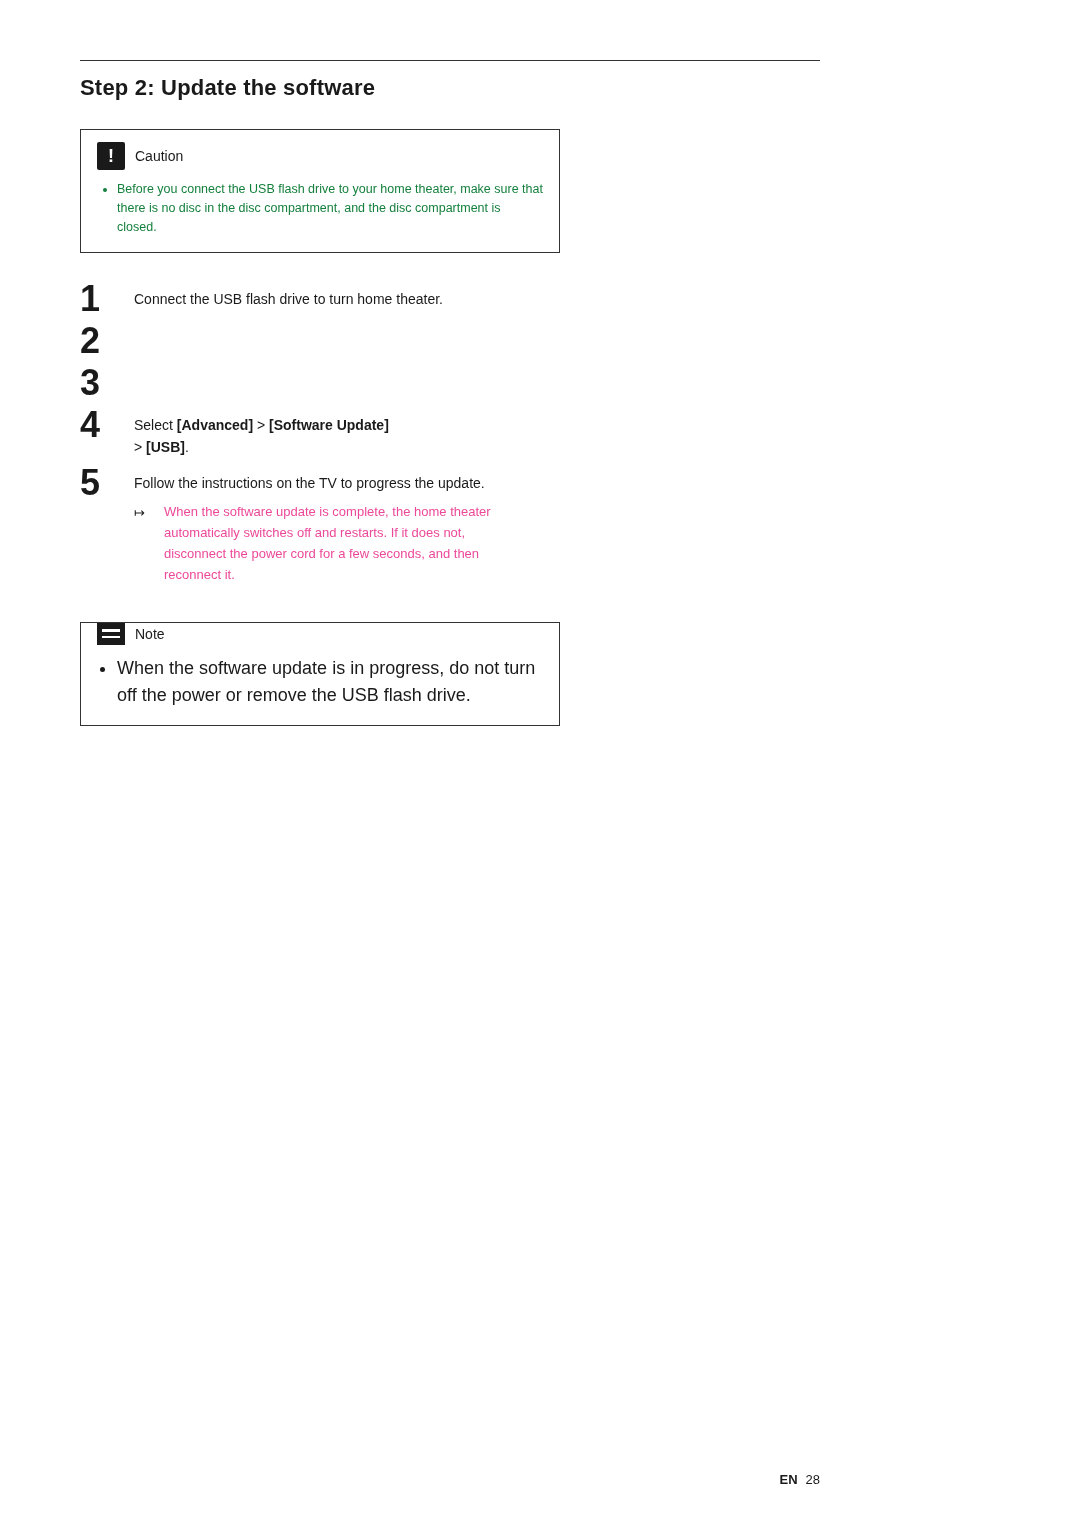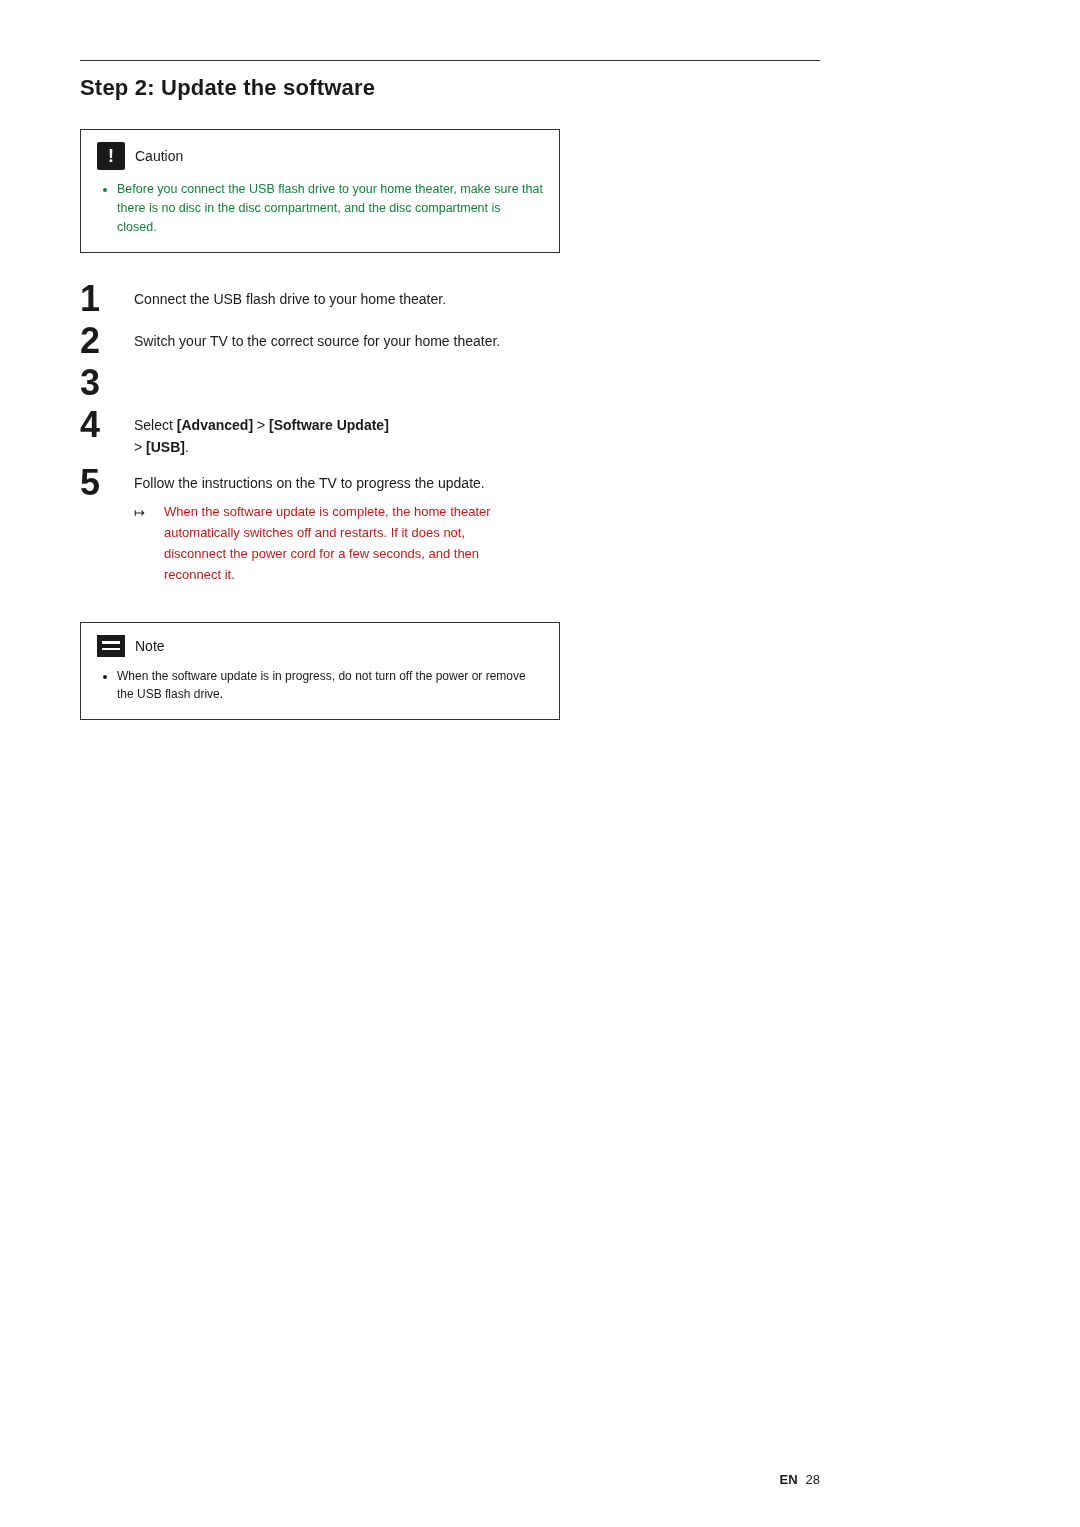--- a/index.html
+++ b/index.html
@@ -128,28 +128,28 @@
     .arrow-icon {
       font-size: 13px;
       color: #1a1a1a;
       min-width: 22px;
       margin-top: 1px;
     }
 
     .sub-content {
       font-size: 13px;
       line-height: 1.6;
-      color: #b91c1c;
+      color: #ec4899;
       max-width: 340px;
     }
 
     
     .note-box {
       border: 1.5px solid #333;
-      padding: 12px 16px 14px 16px;
+      padding: 0 16px 14px 16px;
       max-width: 480px;
     }
 
     .note-header {
       display: flex;
       align-items: center;
       margin-bottom: 10px;
     }
 
     .note-icon {
@@ -173,21 +173,21 @@
       background: #ffffff;
     }
 
     .note-title {
       font-size: 14px;
       font-weight: normal;
       color: #1a1a1a;
     }
 
     .note-content {
-      font-size: 12px;
+      font-size: 18px;
       line-height: 1.5;
       color: #1a1a1a;
       padding-left: 4px;
     }
 
     .note-content ul {
       list-style: disc;
       padding-left: 16px;
     }
 
@@ -233,26 +233,25 @@
       <ul>
         <li>Before you connect the USB flash drive to your home theater, make sure that there is no disc in the disc compartment, and the disc compartment is closed.</li>
       </ul>
     </div>
   </div>
 
   <div class="steps-container">
 
     <div class="step-item">
       <div class="step-number">1</div>
-      <div class="step-content">Connect the USB flash drive to your home theater.</div>
+      <div class="step-content">Connect the USB flash drive to turn home theater.</div>
     </div>
 
     <div class="step-item">
       <div class="step-number">2</div>
-      <div class="step-content">Switch your TV to the correct source for your home theater.</div>
     </div>
 
     <div class="step-item">
       <div class="step-number">3</div>
     </div>
 
     <div class="step-item">
       <div class="step-number">4</div>
       <div class="step-content">
         Select <strong>[Advanced]</strong> &gt; <strong>[Software Update]</strong><br>&gt; <strong>[USB]</strong>.

